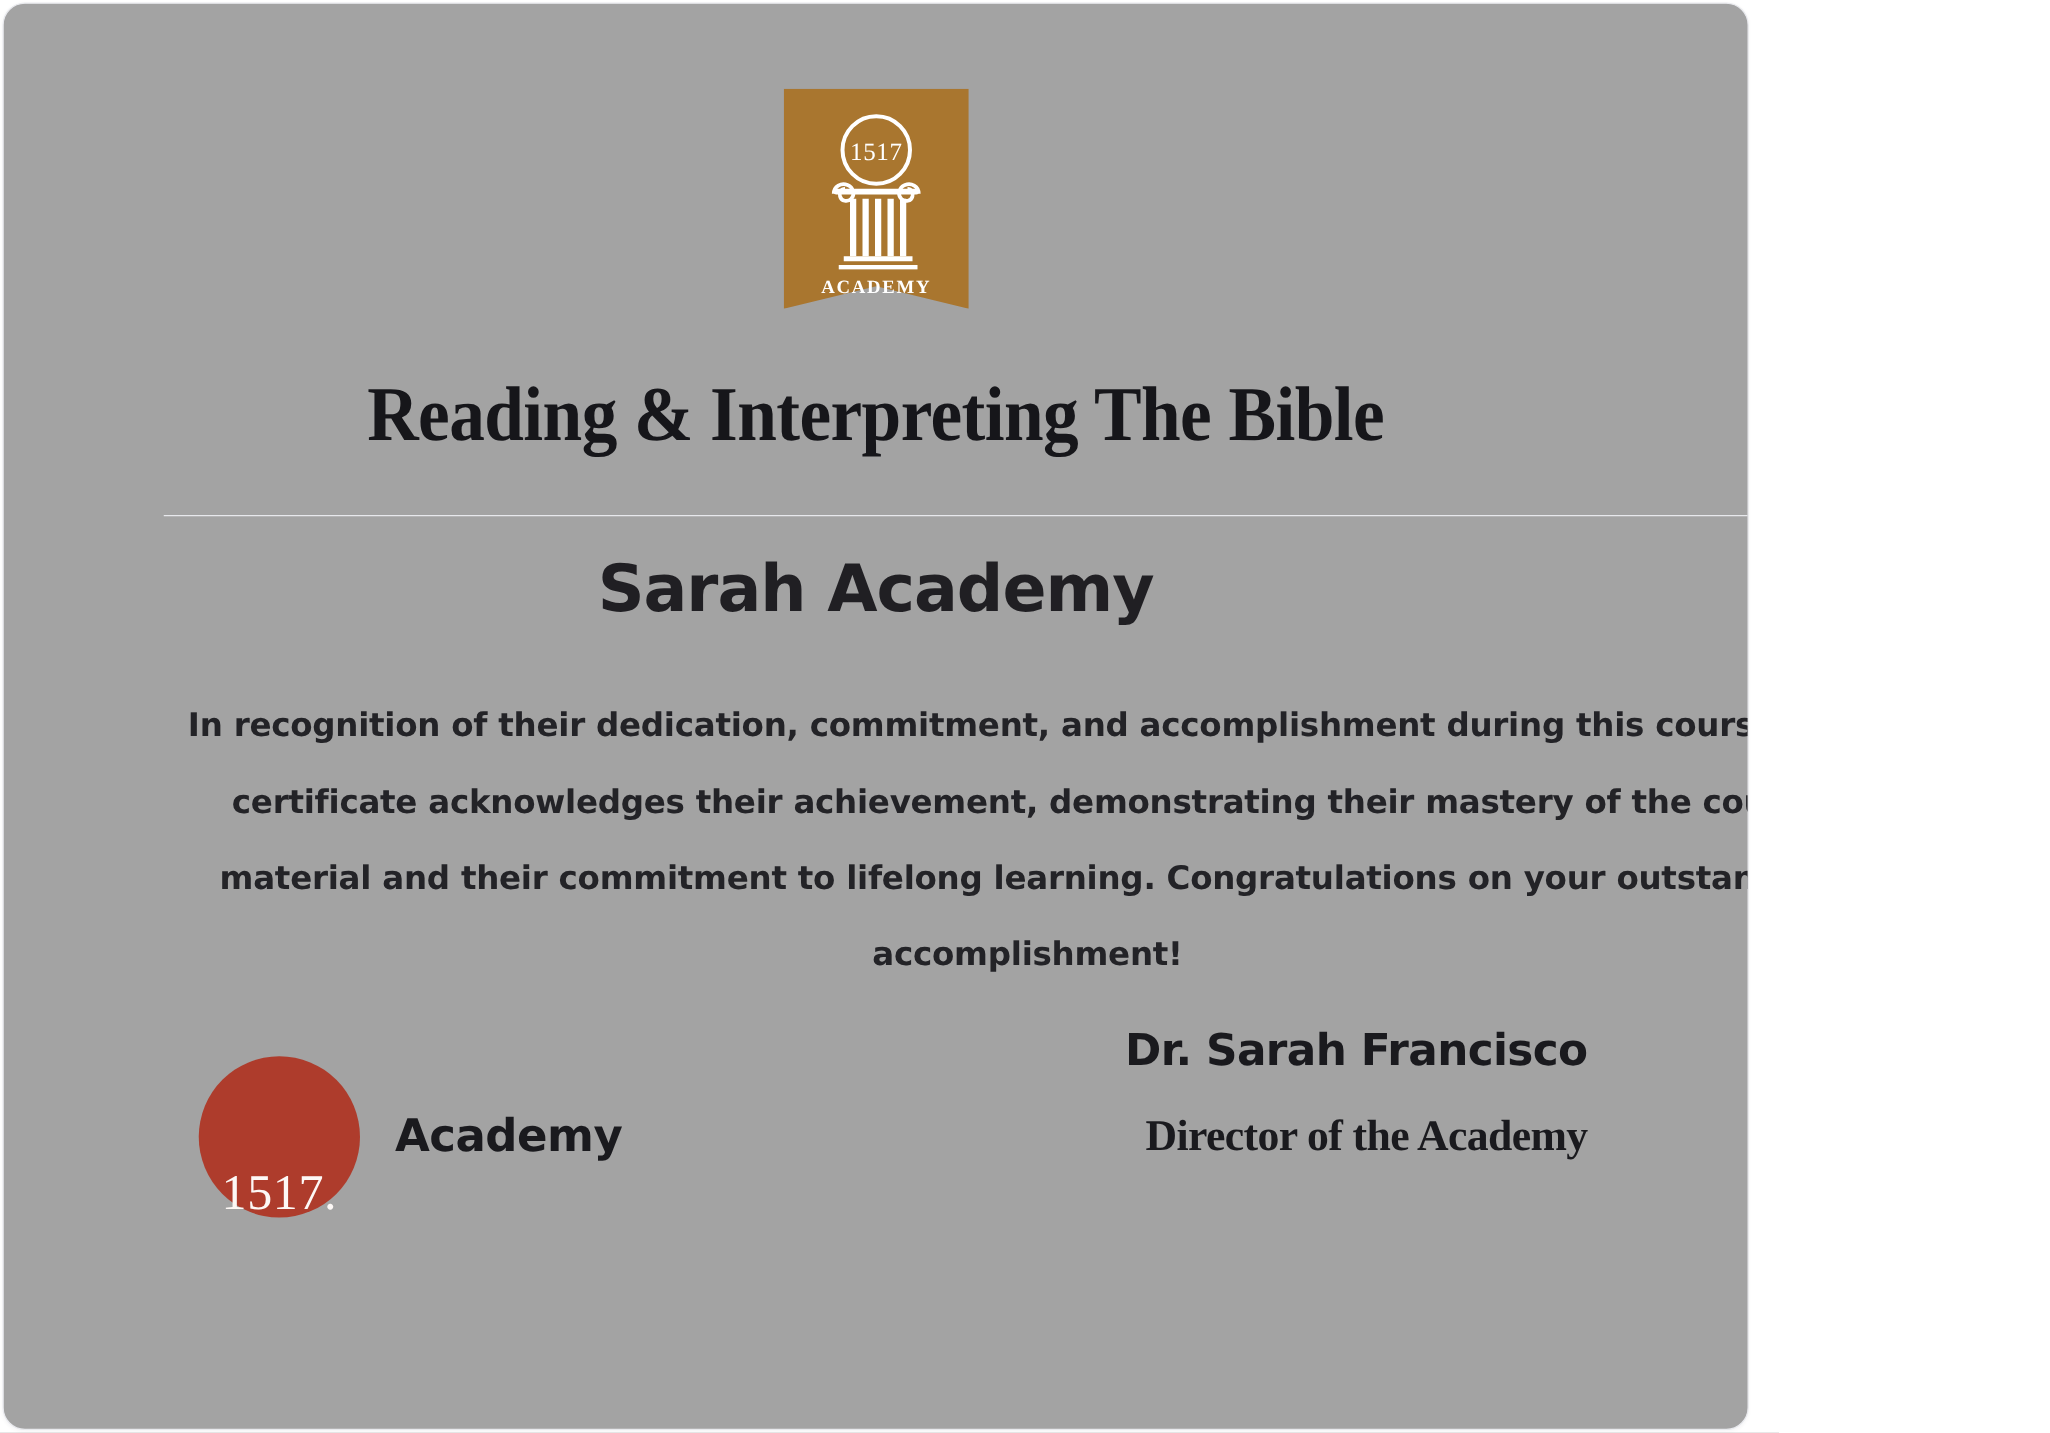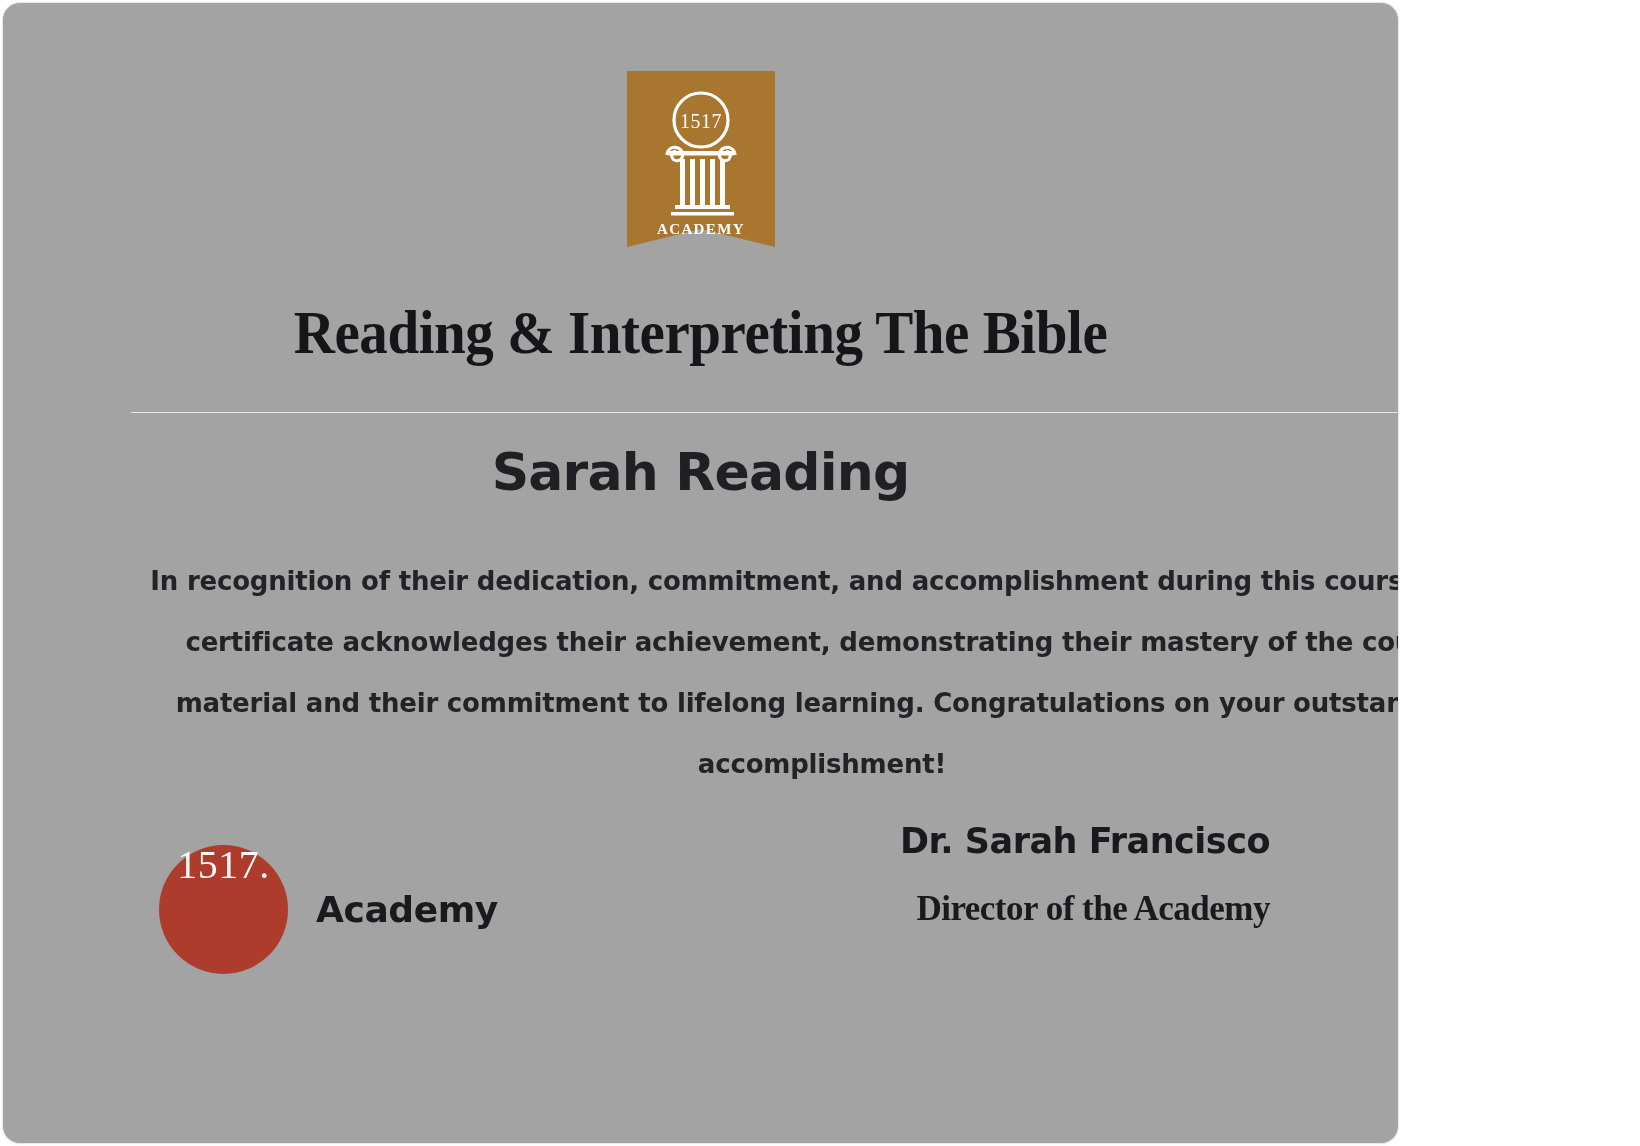--- a/index.html
+++ b/index.html
@@ -117,21 +117,21 @@
     display: flex;
     align-items: center;
     gap: 28px;
   }
   .seal {
     width: 129px;
     height: 129px;
     border-radius: 50%;
     background: #ae3c2c;
     display: flex;
-    align-items: flex-start;
+    align-items: flex-end;
     justify-content: center;
   }
   .seal-text {
     font-family: "Liberation Serif", "DejaVu Serif", serif;
     font-weight: 400;
     font-size: 40px;
     line-height: 1;
     color: #fdf8f6;
     letter-spacing: 0.5px;
   }
@@ -196,21 +196,21 @@
 
         <text x="74" y="163" text-anchor="middle" font-family="Liberation Serif, DejaVu Serif, serif" font-size="15" font-weight="700" fill="#ffffff" letter-spacing="1.4">ACADEMY</text>
       </svg>
     </div>
   </div>
 
   <div class="course-title">Reading &amp; Interpreting The Bible</div>
 
   <div class="divider"></div>
 
-  <div class="recipient-name">Sarah Reading</div>
+  <div class="recipient-name">Sarah Academy</div>
 
   <div class="body-text">In recognition of their dedication, commitment, and accomplishment during this course, this certificate acknowledges their achievement, demonstrating their mastery of the course material and their commitment to lifelong learning. Congratulations on your outstanding accomplishment!</div>
 
   <div class="footer">
 
     <div class="academy-block">
       <div class="seal">
         <span class="seal-text">1517.</span>
       </div>
       <div class="academy-label">Academy</div>

